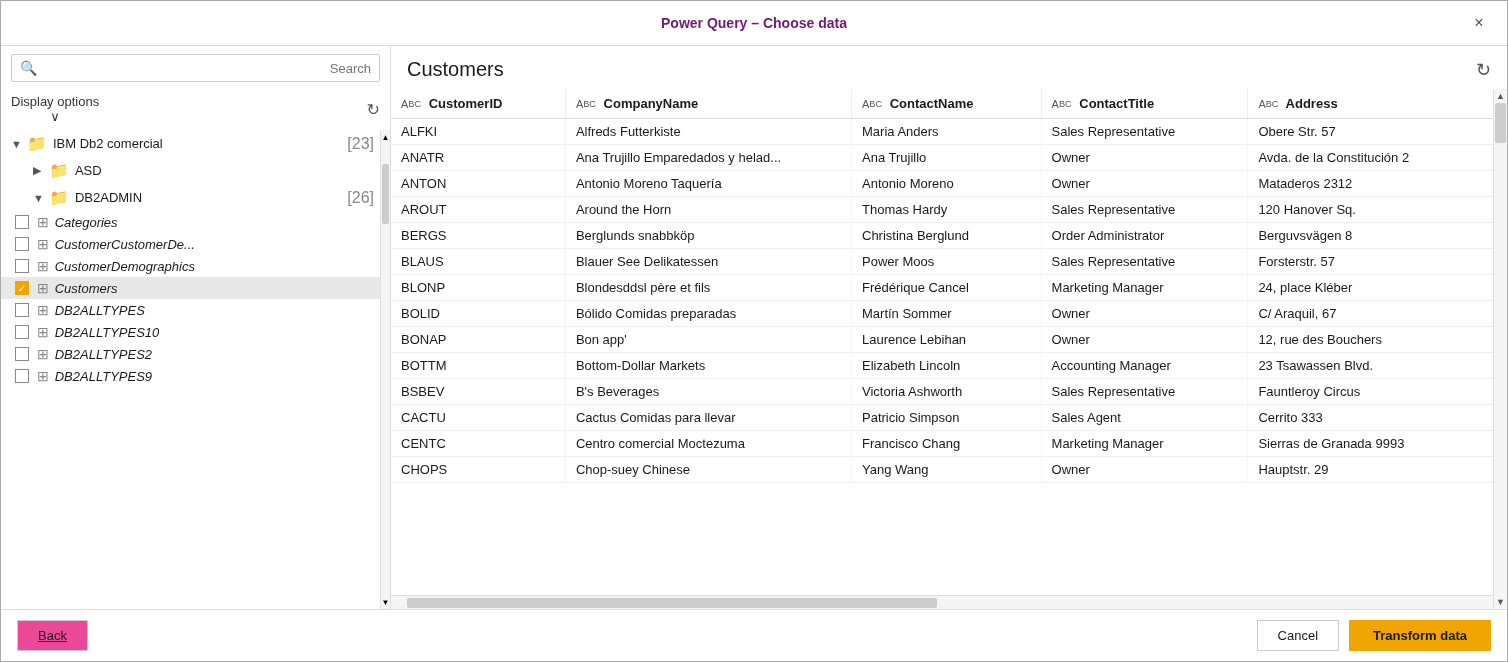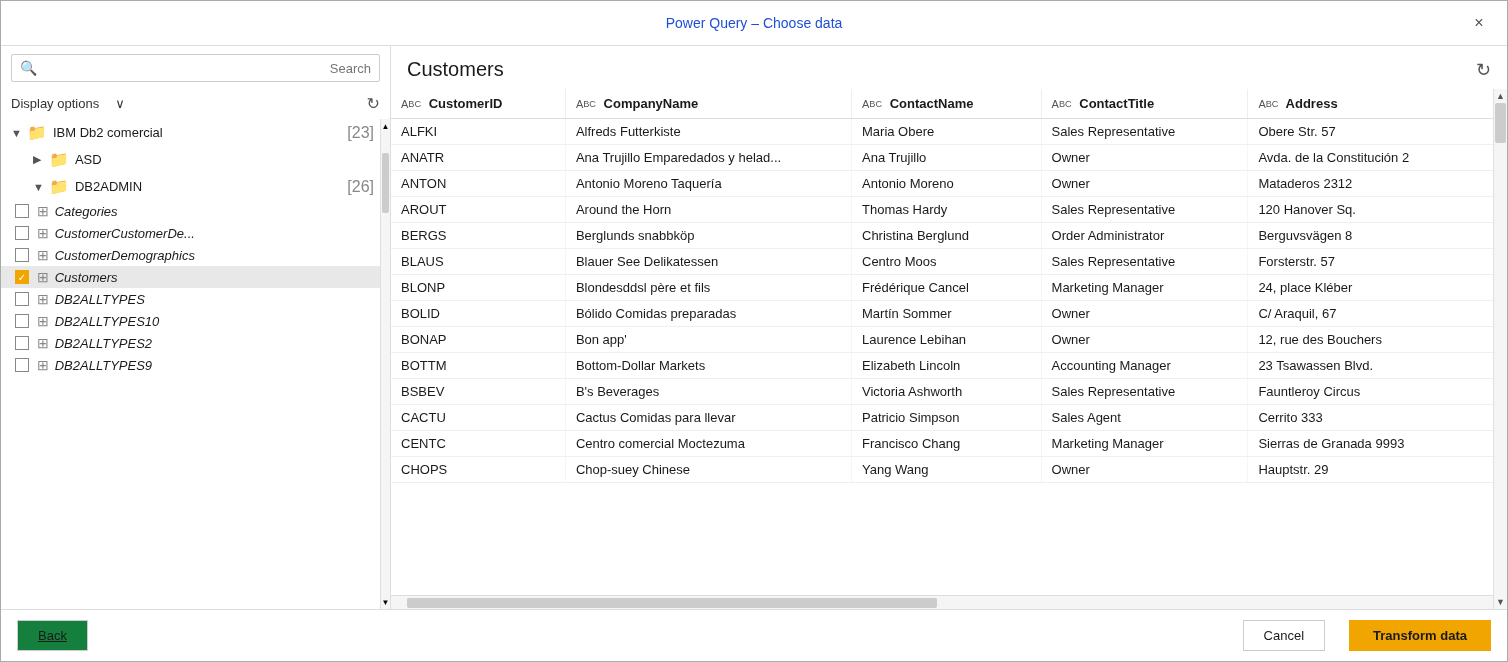--- a/index.html
+++ b/index.html
@@ -20,22 +20,22 @@
       align-items: center;
       justify-content: space-between;
       padding: 10px 16px;
       border-bottom: 1px solid #ddd;
       background: #fff;
       flex-shrink: 0;
     }
 
     .title-bar-title {
       font-size: 14px;
-      font-weight: 400;
-      color: #1d4ed8;
+      font-weight: 700;
+      color: #701a75;
       flex: 1;
       text-align: center;
     }
 
     .title-bar-close {
       cursor: pointer;
       font-size: 16px;
       color: #555;
       background: none;
       border: none;
@@ -77,23 +77,23 @@
     }
 
     .display-options-bar {
       display: flex;
       align-items: center;
       justify-content: space-between;
       padding: 4px 10px 6px 10px;
       flex-shrink: 0;
     }
     .display-options-btn {
-      display: flex; align-items: center; gap: 16px;
+      display: flex; align-items: center; gap: 0;
       font-size: 13px; color: #333; cursor: pointer;
-      background: none; border: none;
+      background: none; border: none; flex-direction: column;
     }
     .refresh-btn {
       cursor: pointer; background: none; border: none; font-size: 16px; color: #555;
     }
 
     .tree-item {
       display: flex; align-items: center;
       padding: 4px 6px 4px 10px;
       cursor: pointer;
       user-select: none;
@@ -223,27 +223,27 @@
       align-items: center;
       justify-content: space-between;
       padding: 10px 16px;
       border-top: 1px solid #ddd;
       background: #fff;
       flex-shrink: 0;
     }
     .back-btn {
       padding: 7px 20px;
       border: 1px solid #ccc;
-      background: #15803d;
+      background: #ec4899;
       cursor: pointer;
       font-size: 13px;
       color: #1a1a1a;
       text-decoration: underline;
     }
-    .footer-right { display: flex; gap: 24px; }
+    .footer-right { display: flex; gap: 10px; }
     .cancel-btn {
       padding: 7px 20px;
       border: 1px solid #ccc;
       background: #fff;
       cursor: pointer;
       font-size: 13px;
       color: #1a1a1a;
     }
     .transform-btn {
       padding: 1px 24px;
@@ -436,21 +436,21 @@
                   <th>
                     <span class="col-type-icon">A<sup>B</sup><sub>C</sub></span>
                     <span>Address</span>
                   </th>
                 </tr>
               </thead>
               <tbody id="table-body">
               <tr>
                     <td>ALFKI</td>
                     <td>Alfreds Futterkiste</td>
-                    <td>Maria Obere</td>
+                    <td>Maria Anders</td>
                     <td>Sales Representative</td>
                     <td>Obere Str. 57</td>
                   </tr>
                   <tr>
                     <td>ANATR</td>
                     <td>Ana Trujillo Emparedados y helad...</td>
                     <td>Ana Trujillo</td>
                     <td>Owner</td>
                     <td>Avda. de la Constitución 2</td>
                   </tr>
@@ -471,21 +471,21 @@
                   <tr>
                     <td>BERGS</td>
                     <td>Berglunds snabbköp</td>
                     <td>Christina Berglund</td>
                     <td>Order Administrator</td>
                     <td>Berguvsvägen 8</td>
                   </tr>
                   <tr>
                     <td>BLAUS</td>
                     <td>Blauer See Delikatessen</td>
-                    <td>Centro Moos</td>
+                    <td>Power Moos</td>
                     <td>Sales Representative</td>
                     <td>Forsterstr. 57</td>
                   </tr>
                   <tr>
                     <td>BLONP</td>
                     <td>Blondesddsl père et fils</td>
                     <td>Frédérique Cancel</td>
                     <td>Marketing Manager</td>
                     <td>24, place Kléber</td>
                   </tr>

